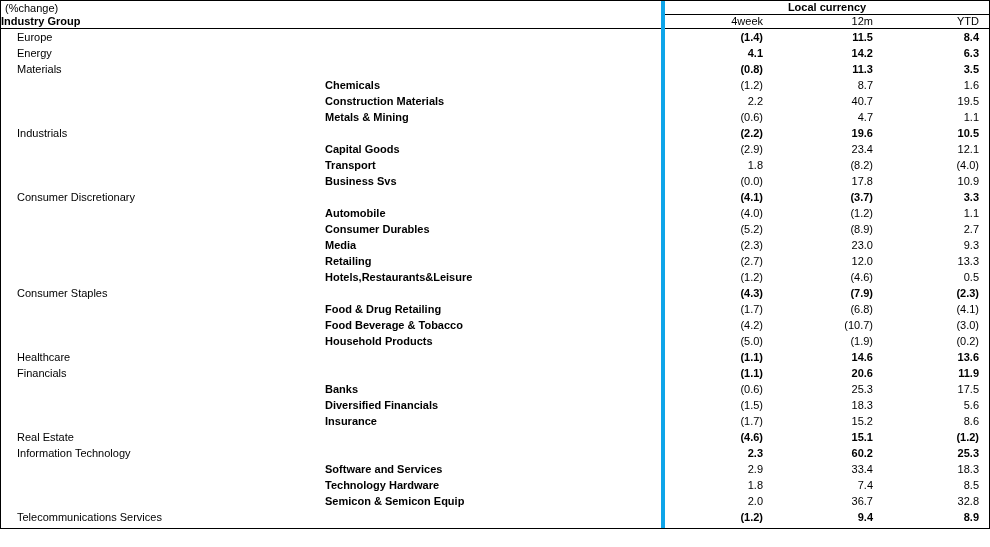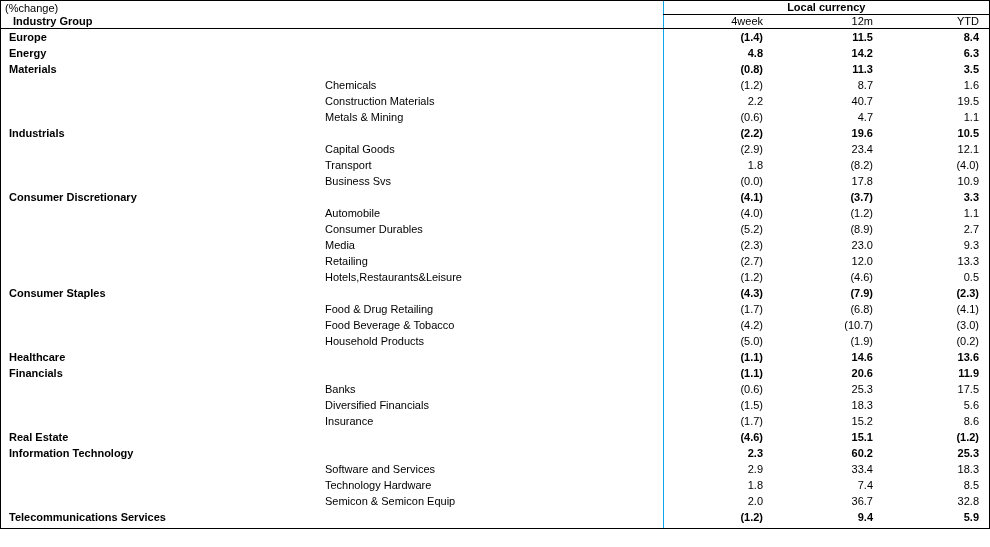--- a/index.html
+++ b/index.html
@@ -49,51 +49,52 @@
     padding-left: 4px;
     text-align: left;
   }
   .lc-head {
     text-align: center;
     font-weight: bold;
     border-bottom: 1px solid #000000;
   }
   .ig-head {
     font-weight: bold;
-    padding-left: 12px;
+    padding-left: 0;
     text-align: left;
     border-bottom: 1px solid #000000;
   }
   .colhead {
     font-weight: normal;
     text-align: right;
     padding-right: 10px;
     border-bottom: 1px solid #000000;
   }
   .blank-head {
     border-bottom: 1px solid #000000;
   }
   .sector {
-    font-weight: bold;
-    padding-left: 8px;
+    font-weight: normal;
+    padding-left: 16px;
     text-align: left;
   }
   .subind {
     padding-left: 2px;
     text-align: left;
+    font-weight: bold;
   }
   .num {
     text-align: right;
     padding-right: 10px;
   }
   .num.bold {
     font-weight: bold;
   }
   .vline-left {
-    border-left: 1px solid #0ea5e9;
+    border-left: 4px solid #0ea5e9;
     margin-left: 27px;
   }
   .bottom-rule td {
     border-bottom: 1px solid #000000;
   }
   .footer-strip {
     height: 9px;
     border-top: 1px solid #000000;
   }
 </style>
@@ -127,21 +128,21 @@
         <tr>
           <td class="sector">Europe</td>
           <td class="subind"></td>
           <td class="num bold vline-left">(1.4)</td>
           <td class="num bold">11.5</td>
           <td class="num bold">8.4</td>
         </tr>
         <tr>
           <td class="sector">Energy</td>
           <td class="subind"></td>
-          <td class="num bold vline-left">4.8</td>
+          <td class="num bold vline-left">4.1</td>
           <td class="num bold">14.2</td>
           <td class="num bold">6.3</td>
         </tr>
         <tr>
           <td class="sector">Materials</td>
           <td class="subind"></td>
           <td class="num bold vline-left">(0.8)</td>
           <td class="num bold">11.3</td>
           <td class="num bold">3.5</td>
         </tr>
@@ -332,21 +333,21 @@
           <td class="subind">Semicon &amp; Semicon Equip</td>
           <td class="num vline-left">2.0</td>
           <td class="num">36.7</td>
           <td class="num">32.8</td>
         </tr>
         <tr>
           <td class="sector">Telecommunications Services</td>
           <td class="subind"></td>
           <td class="num bold vline-left">(1.2)</td>
           <td class="num bold">9.4</td>
-          <td class="num bold">5.9</td>
+          <td class="num bold">8.9</td>
         </tr>
         <tr class="bottom-rule">
           <td class="sector">Utilities</td>
           <td class="subind"></td>
           <td class="num bold vline-left">(1.7)</td>
           <td class="num bold">(4.1)</td>
           <td class="num bold">(4.1)</td>
         </tr>
       </tbody>
   </table>

